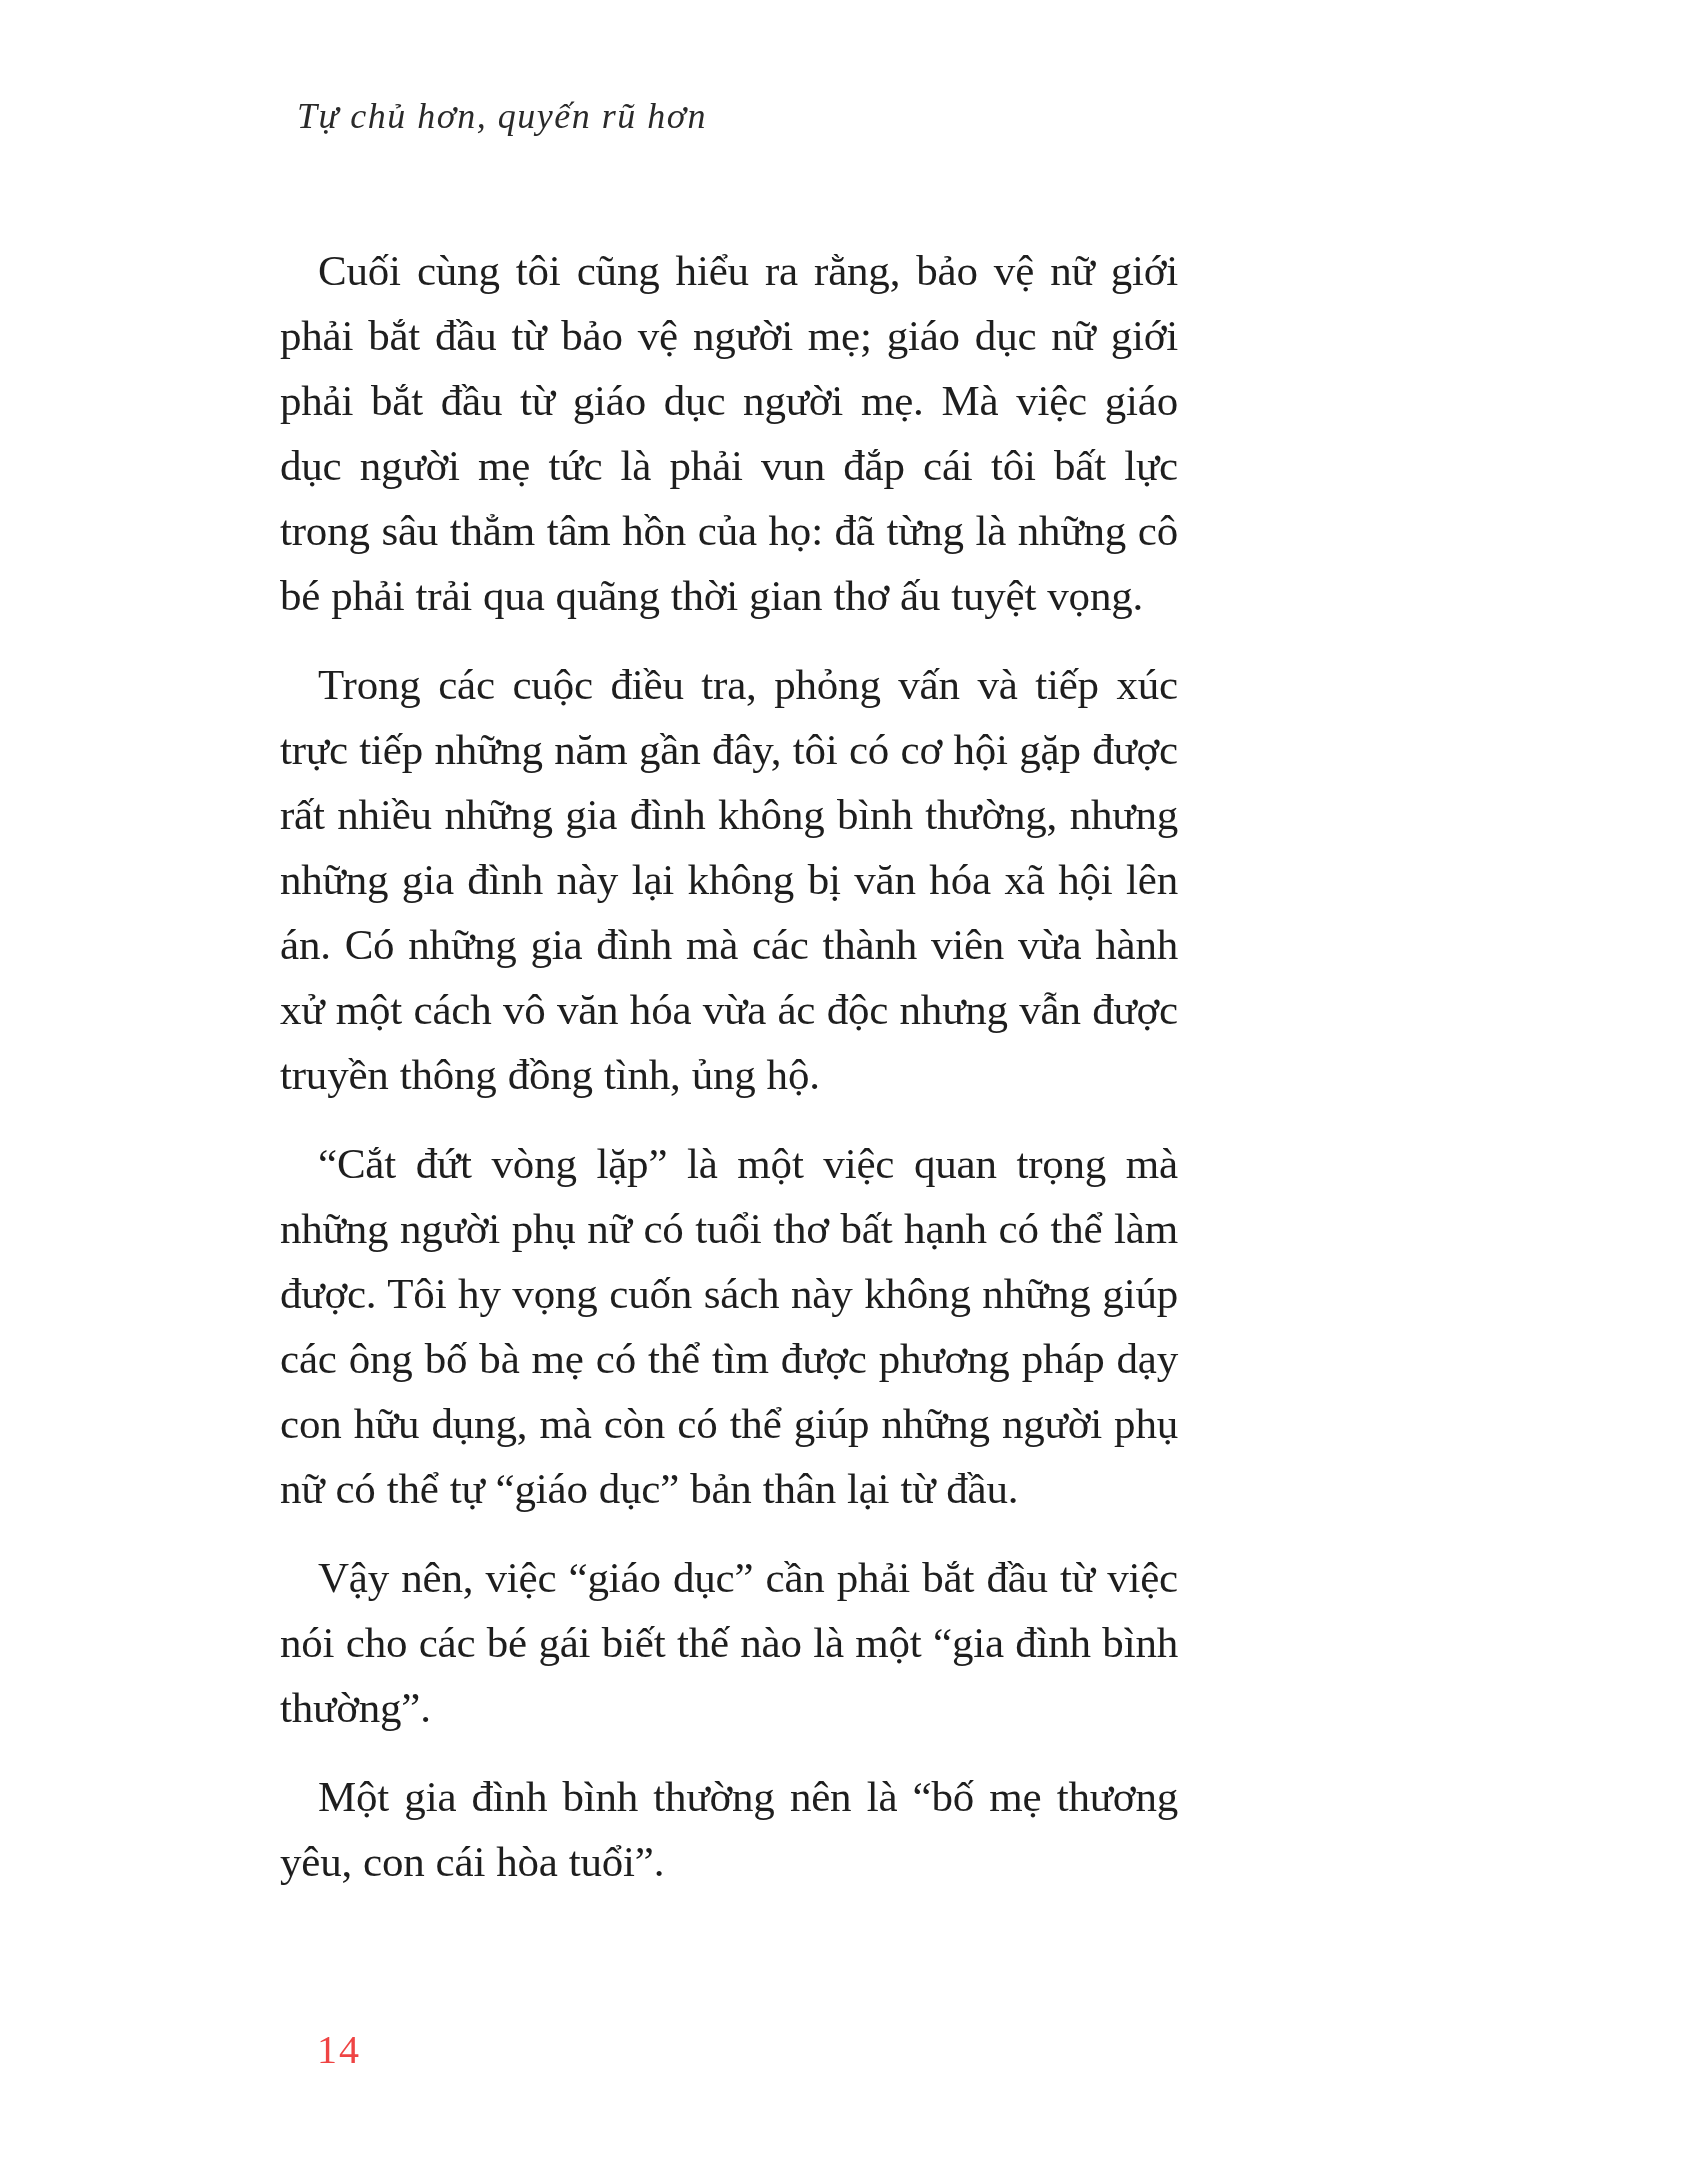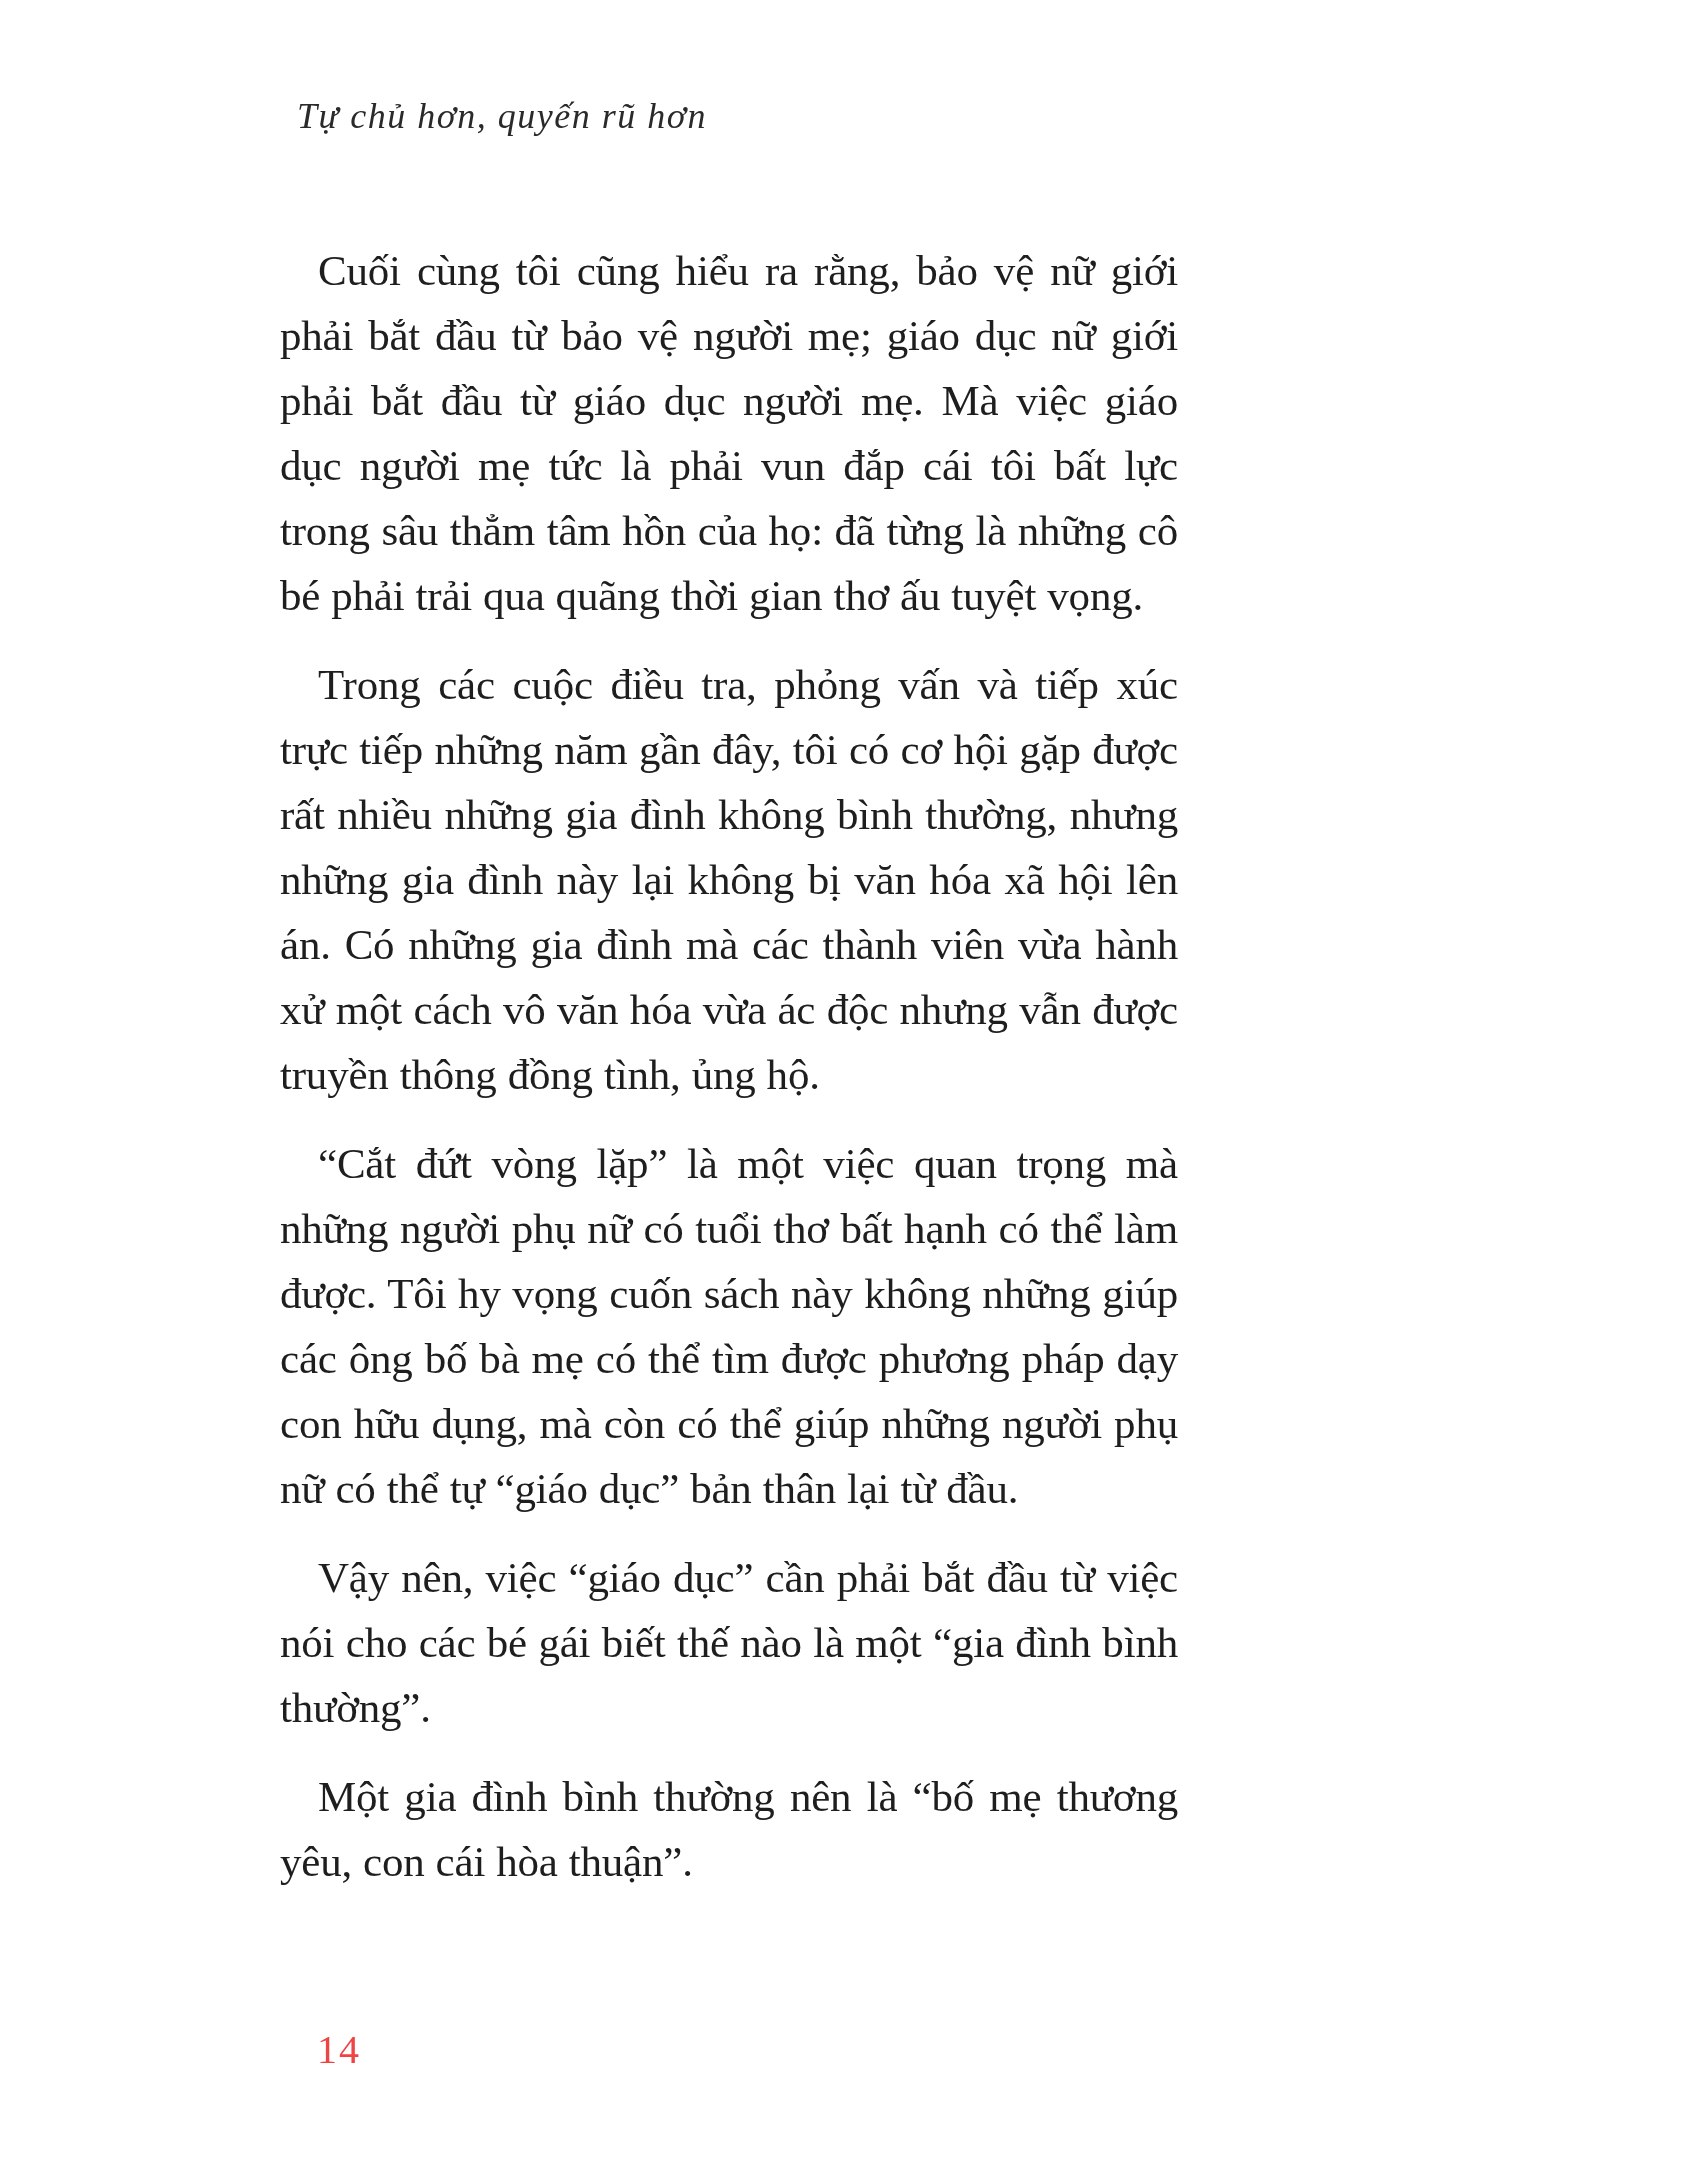--- a/index.html
+++ b/index.html
@@ -57,19 +57,19 @@
 
 <div class="page">
 
   <div class="running-head">Tự chủ hơn, quyến rũ hơn</div>
 
   <div class="body-text">
     <p class="para">Cuối cùng tôi cũng hiểu ra rằng, bảo vệ nữ giới phải bắt đầu từ bảo vệ người mẹ; giáo dục nữ giới phải bắt đầu từ giáo dục người mẹ. Mà việc giáo dục người mẹ tức là phải vun đắp cái tôi bất lực trong sâu thẳm tâm hồn của họ: đã từng là những cô bé phải trải qua quãng thời gian thơ ấu tuyệt vọng.</p>
     <p class="para">Trong các cuộc điều tra, phỏng vấn và tiếp xúc trực tiếp những năm gần đây, tôi có cơ hội gặp được rất nhiều những gia đình không bình thường, nhưng những gia đình này lại không bị văn hóa xã hội lên án. Có những gia đình mà các thành viên vừa hành xử một cách vô văn hóa vừa ác độc nhưng vẫn được truyền thông đồng tình, ủng hộ.</p>
     <p class="para">“Cắt đứt vòng lặp” là một việc quan trọng mà những người phụ nữ có tuổi thơ bất hạnh có thể làm được. Tôi hy vọng cuốn sách này không những giúp các ông bố bà mẹ có thể tìm được phương pháp dạy con hữu dụng, mà còn có thể giúp những người phụ nữ có thể tự “giáo dục” bản thân lại từ đầu.</p>
     <p class="para">Vậy nên, việc “giáo dục” cần phải bắt đầu từ việc nói cho các bé gái biết thế nào là một “gia đình bình thường”.</p>
-    <p class="para">Một gia đình bình thường nên là “bố mẹ thương yêu, con cái hòa thuận”.</p>
+    <p class="para">Một gia đình bình thường nên là “bố mẹ thương yêu, con cái hòa tuổi”.</p>
   </div>
 
   <div class="folio">14</div>
 
 </div>
 
 
 </body></html>

